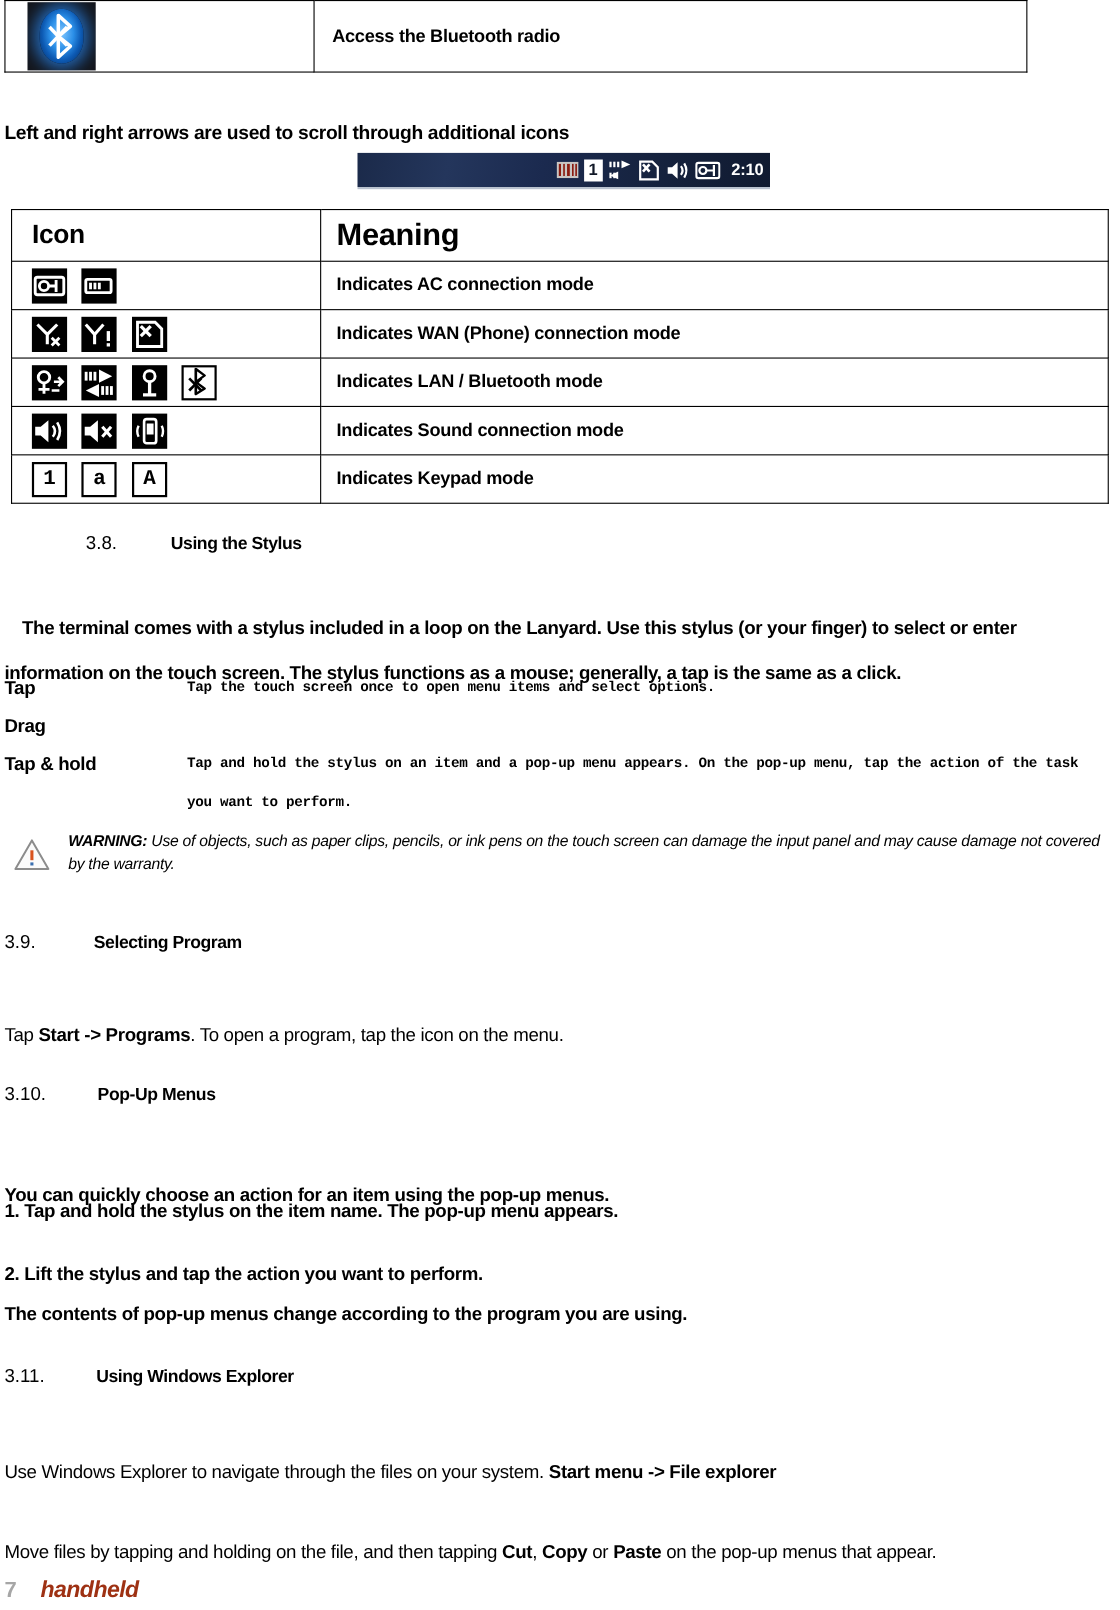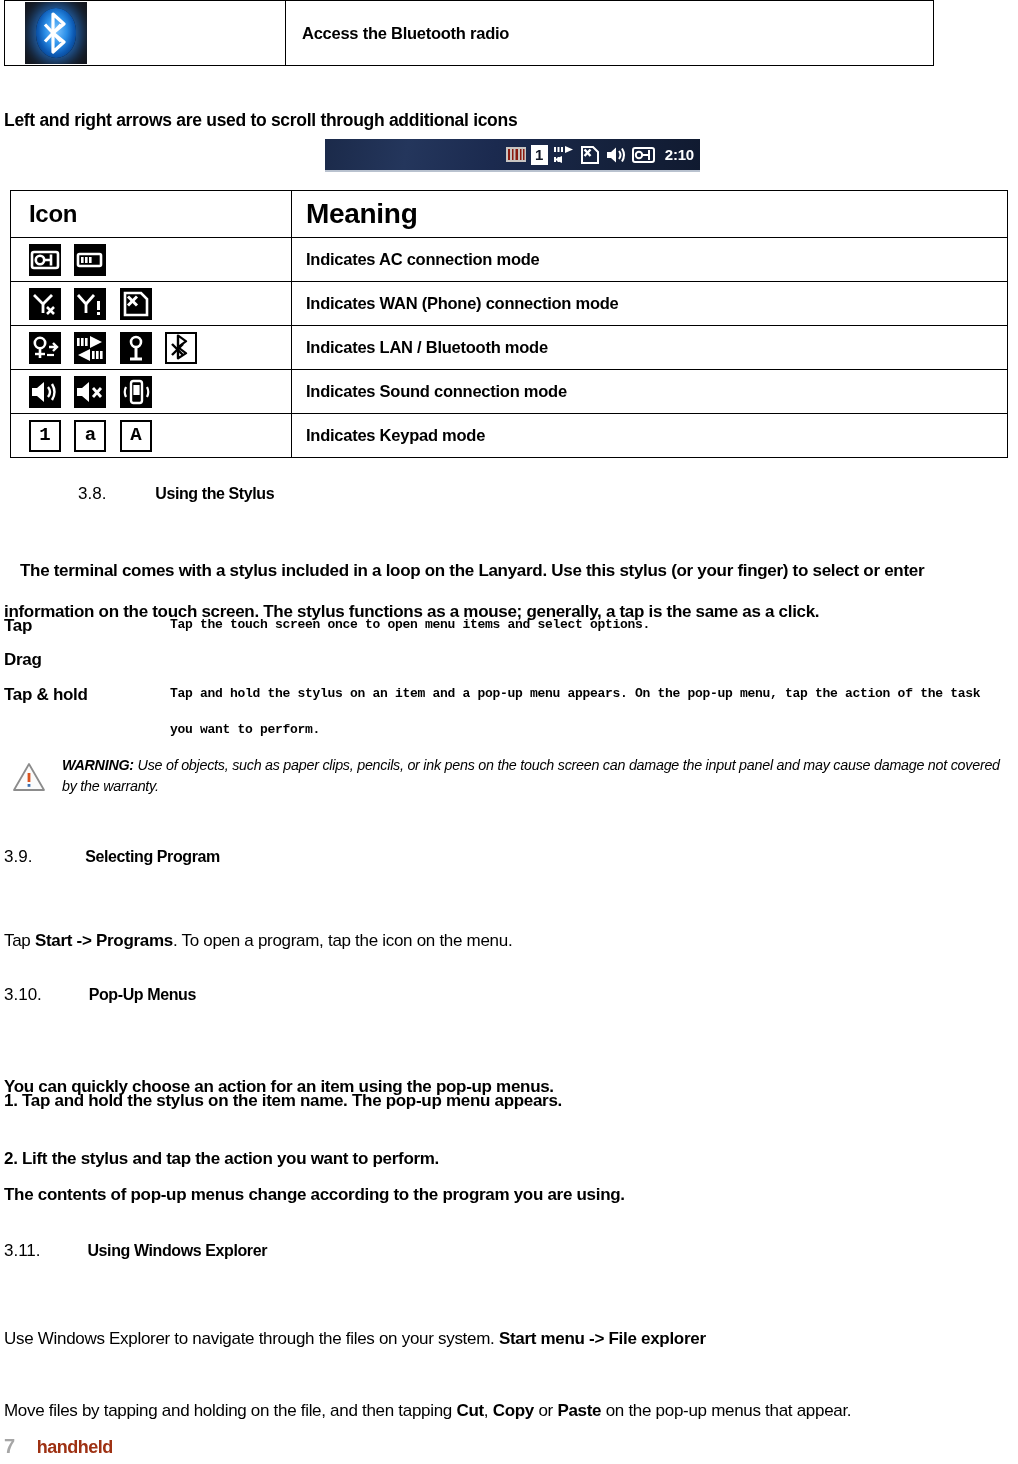--- a/index.html
+++ b/index.html
@@ -248,23 +248,24 @@
     gap: 22px;
   }
   .footer .pg {
     color: #a6a6a6;
     font-size: 20px;
     font-weight: 700;
     letter-spacing: -0.4px;
   }
   .footer .brand {
     color: #9e3113;
-    font-size: 18px;
+    font-size: 21px;
     font-weight: 700;
     letter-spacing: -0.5px;
+    font-style: italic;
   }
 
   b { font-weight: 700; }
 </style>
 </head>
 <body>
 
 <div class="page">
 
   <table class="bt-table">

